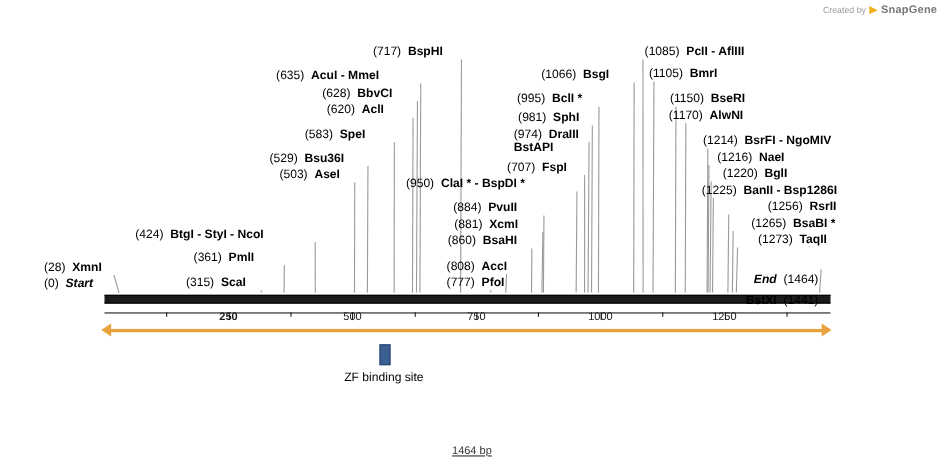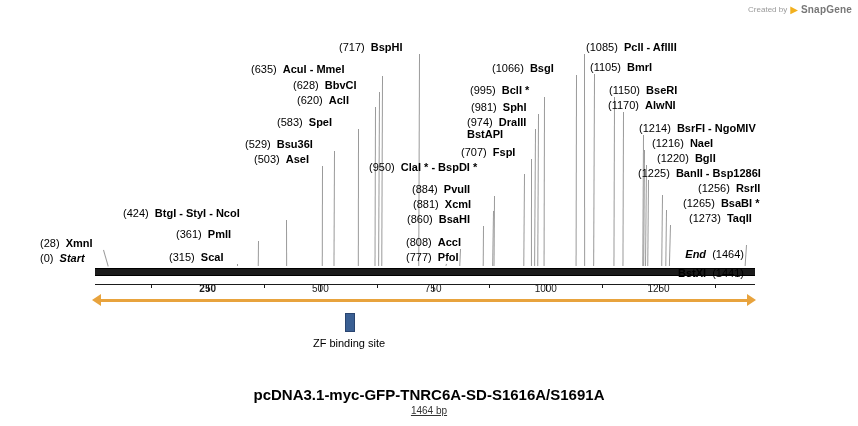--- a/index.html
+++ b/index.html
@@ -282,15 +282,14 @@
       <div class="enz" style="left: 652px; top: 137px;"><span class="pos">(1216)</span>&nbsp;&nbsp;<span class="name">NaeI</span></div>
       <div class="enz" style="left: 657px; top: 152px;"><span class="pos">(1220)</span>&nbsp;&nbsp;<span class="name">BglI</span></div>
       <div class="enz" style="left: 638px; top: 167px;"><span class="pos">(1225)</span>&nbsp;&nbsp;<span class="name">BanII  -  Bsp1286I</span></div>
       <div class="enz" style="left: 670px; top: 182px; margin-left: 28px;"><span class="pos">(1256)</span>&nbsp;&nbsp;<span class="name">RsrII</span></div>
       <div class="enz" style="left: 683px; top: 197px;"><span class="pos">(1265)</span>&nbsp;&nbsp;<span class="name">BsaBI *</span></div>
       <div class="enz" style="left: 689px; top: 212px;"><span class="pos">(1273)</span>&nbsp;&nbsp;<span class="name">TaqII</span></div>
       <div class="enz right" style="left: 744px; top: 232px; margin-top: 35px;"><span class="name">BstXI</span>&nbsp;&nbsp;<span class="pos">(1441)</span></div>
       <div class="enz right" style="left: 744px; top: 248px;"><span class="name" style="font-style: italic;">End</span>&nbsp;&nbsp;<span class="pos">(1464)</span></div>
     </div>
 
-  <div class="title">pcDNA3.1-myc-GFP-TNRC6A-SD-S1616A/S1691A</div>
   <div class="subtitle">1464 bp</div>
 </div>
 
 </body></html>

